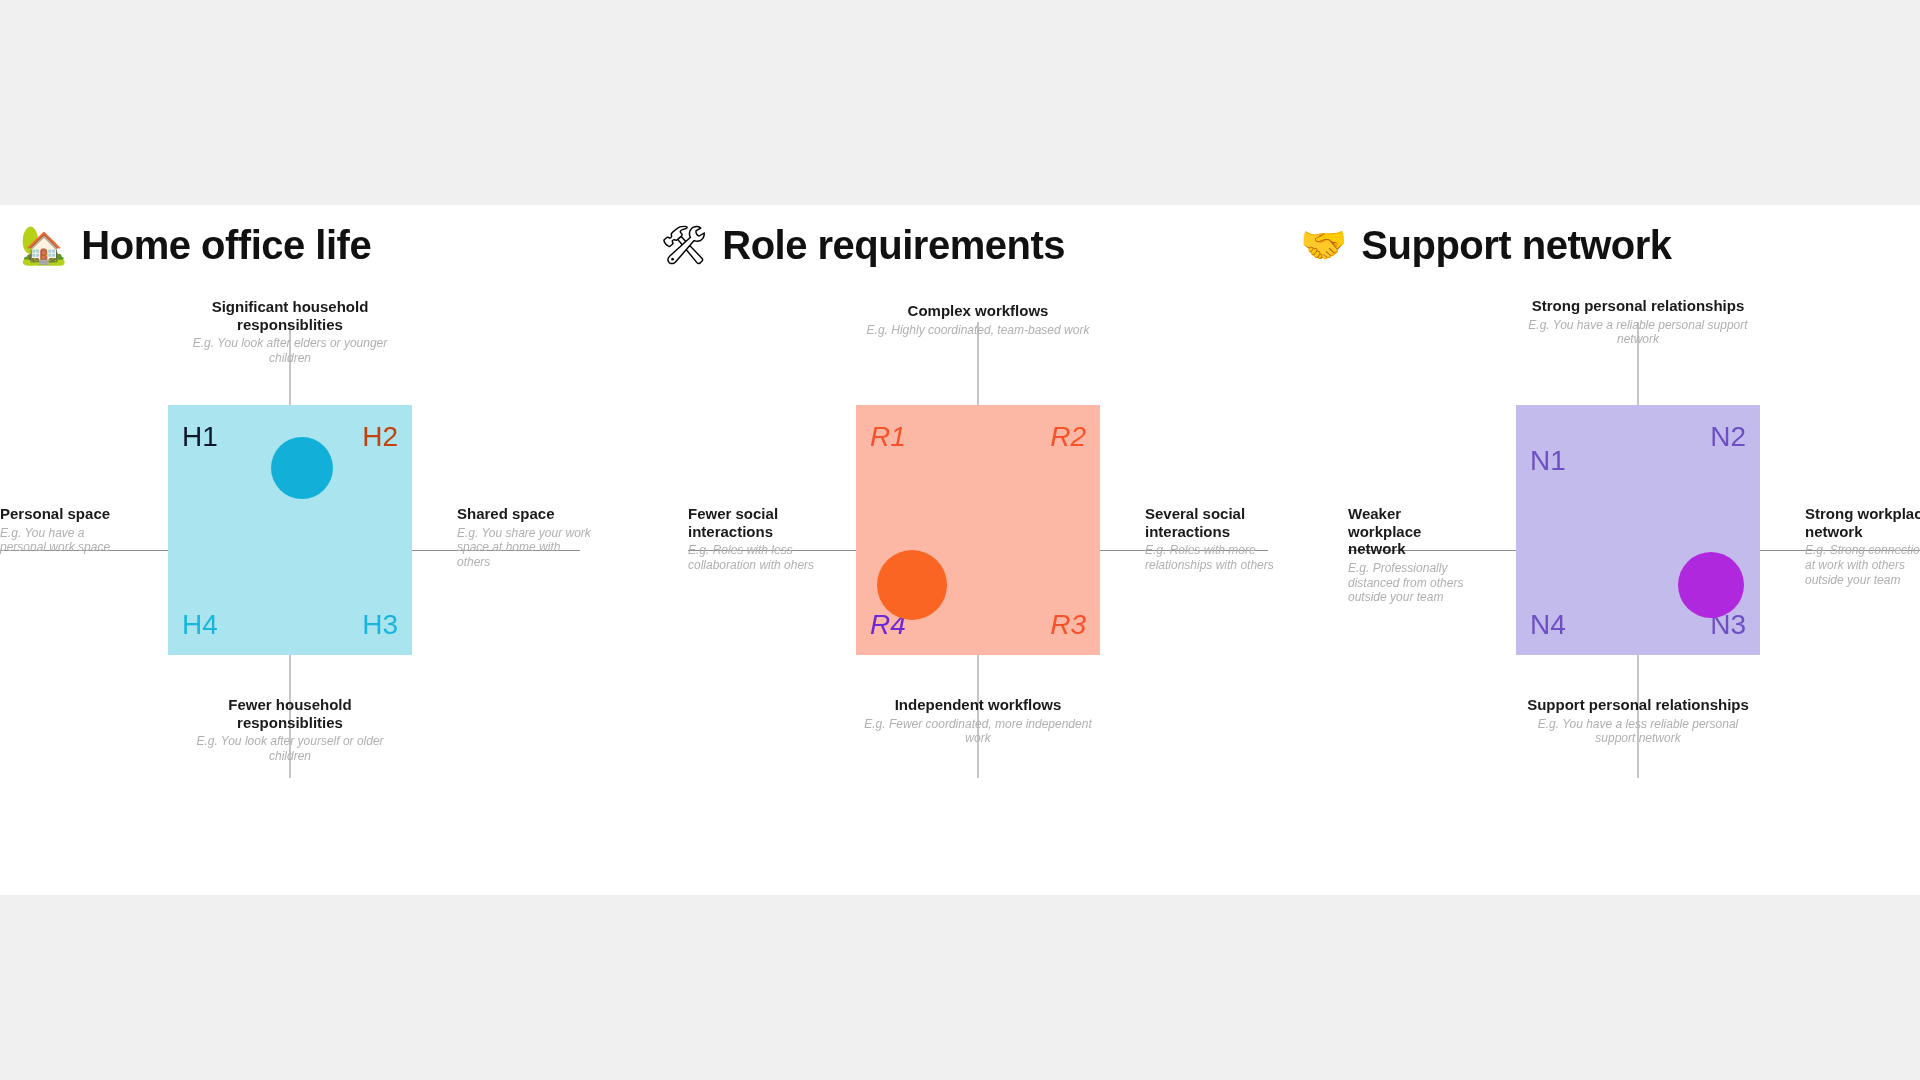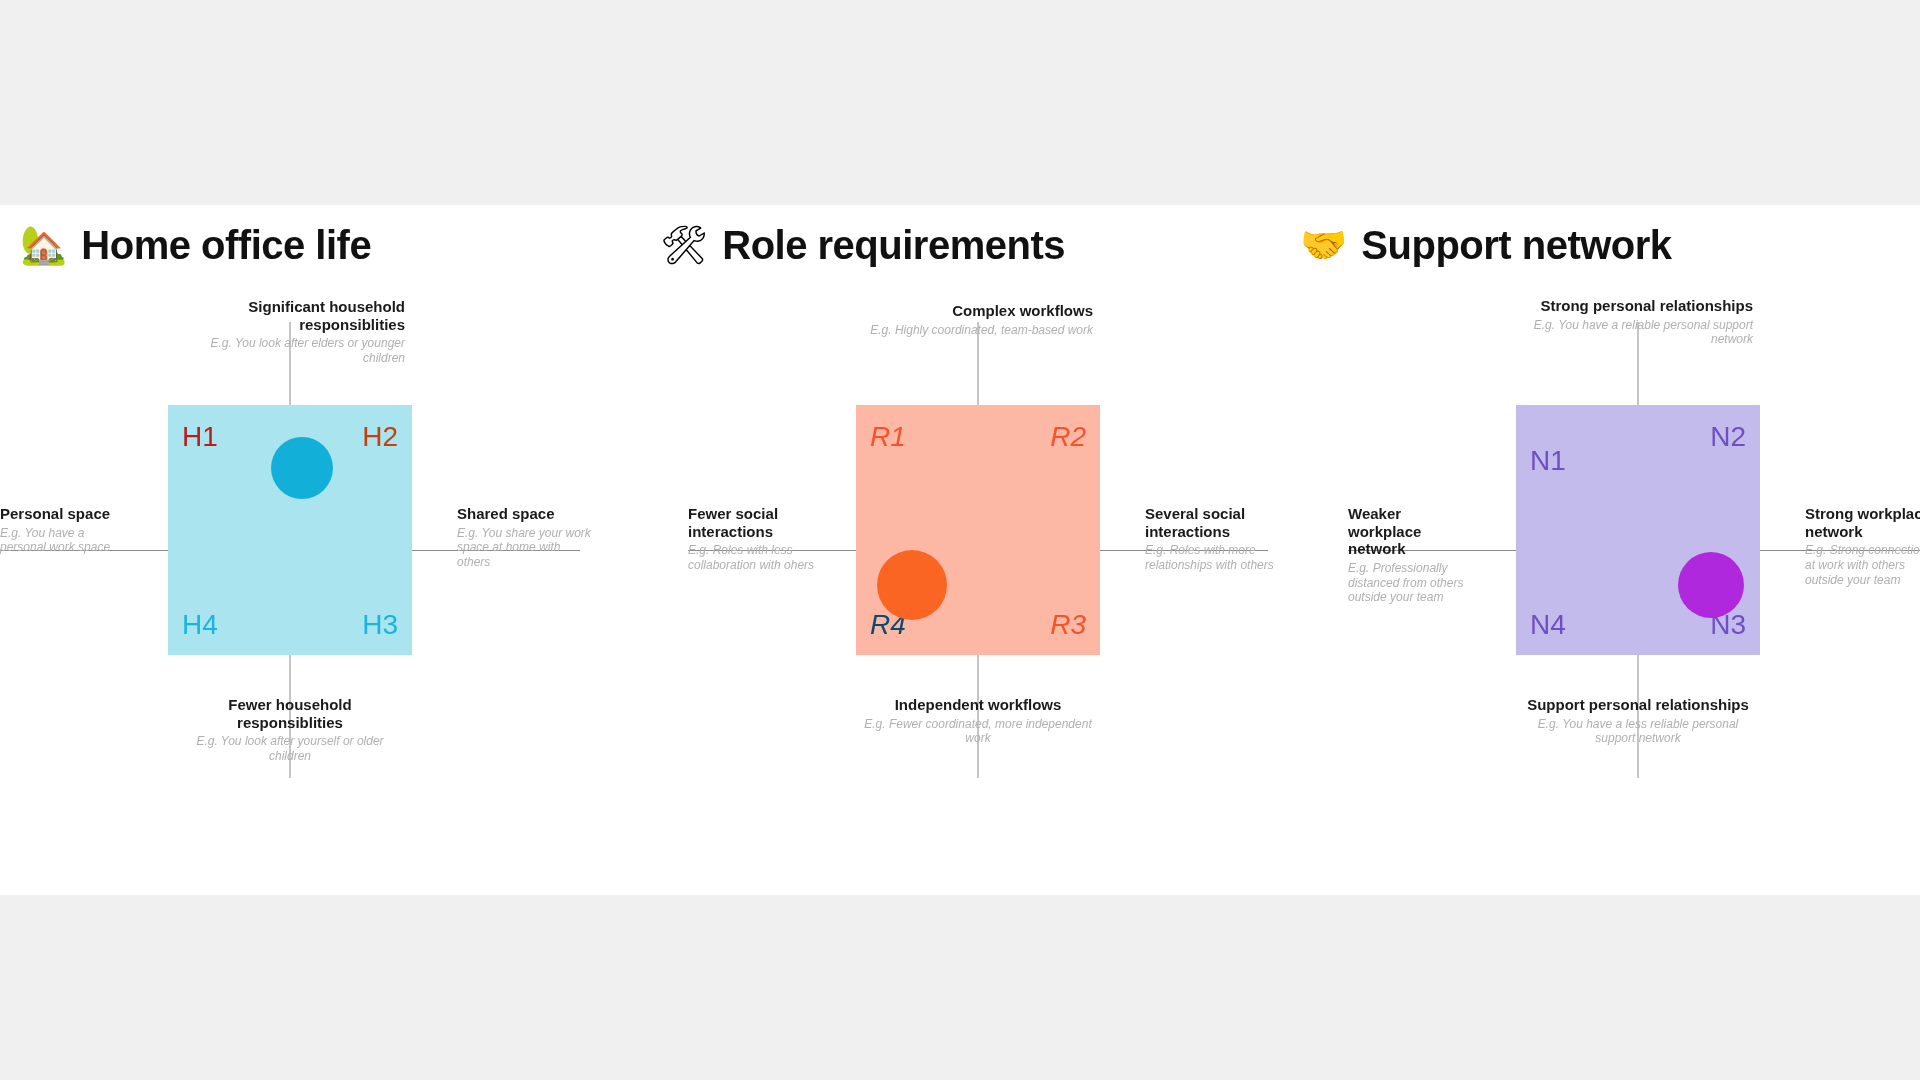--- a/index.html
+++ b/index.html
@@ -143,21 +143,21 @@
     color: #b0b0b0;
     line-height: 1.22;
     margin: 3px 0 0 0;
   }
 
   .pole-top {
     top: -2px;
     left: 50%;
     width: 230px;
     margin-left: -115px;
-    text-align: right;
+    text-align: center;
   }
   .pole-bottom {
     top: 396px;
     left: 50%;
     width: 230px;
     margin-left: -115px;
     text-align: center;
   }
   .pole-left {
     top: 205px;
@@ -193,21 +193,21 @@
       <div class="board-header">
         <span class="board-emoji">🏡</span>
         <span class="board-title">Home office life</span>
       </div>
 
       <div class="chart">
         <div class="axis-v"></div>
         <div class="axis-h"></div>
 
         <div class="quad-box" id="qbox-0" style="background: rgb(169, 228, 239);">
-          <span class="quad-label ql-tl" style="color: #b91c1c;">H1</span>
+          <span class="quad-label ql-tl" style="color: #0f172a;">H1</span>
           <span class="quad-label ql-tr" style="color: #c2410c;">H2</span>
           <span class="quad-label ql-br" style="color: rgb(25, 181, 221);">H3</span>
           <span class="quad-label ql-bl" style="color: rgb(25, 181, 221);">H4</span>
           <span class="dot" id="dot-0" style="background: rgb(18, 176, 216); width: 62px; height: 62px; left: calc(55% - 31px); top: calc(25% - 31px);"></span>
         </div>
 
         <div class="pole pole-top">
           <p class="pole-title">Significant household responsiblities</p>
           <p class="pole-eg">E.g. You look after elders or younger children</p>
         </div>
@@ -233,21 +233,21 @@
       </div>
 
       <div class="chart">
         <div class="axis-v"></div>
         <div class="axis-h"></div>
 
         <div class="quad-box" id="qbox-1" style="background: rgb(252, 184, 164); font-style: italic;">
           <span class="quad-label ql-tl" style="color: rgb(249, 81, 42);">R1</span>
           <span class="quad-label ql-tr" style="color: rgb(249, 81, 42);">R2</span>
           <span class="quad-label ql-br" style="color: rgb(249, 81, 42);">R3</span>
-          <span class="quad-label ql-bl" style="color: #0c4a6e;">R4</span>
+          <span class="quad-label ql-bl" style="color: #6d28d9;">R4</span>
           <span class="dot" id="dot-1" style="background: rgb(250, 101, 35); width: 70px; height: 70px; left: calc(23% - 35px); top: calc(72% - 35px);"></span>
         </div>
 
         <div class="pole pole-top">
           <p class="pole-title">Complex workflows</p>
           <p class="pole-eg">E.g. Highly coordinated, team-based work</p>
         </div>
         <div class="pole pole-bottom">
           <p class="pole-title">Independent workflows</p>
           <p class="pole-eg">E.g. Fewer coordinated, more independent work</p>

